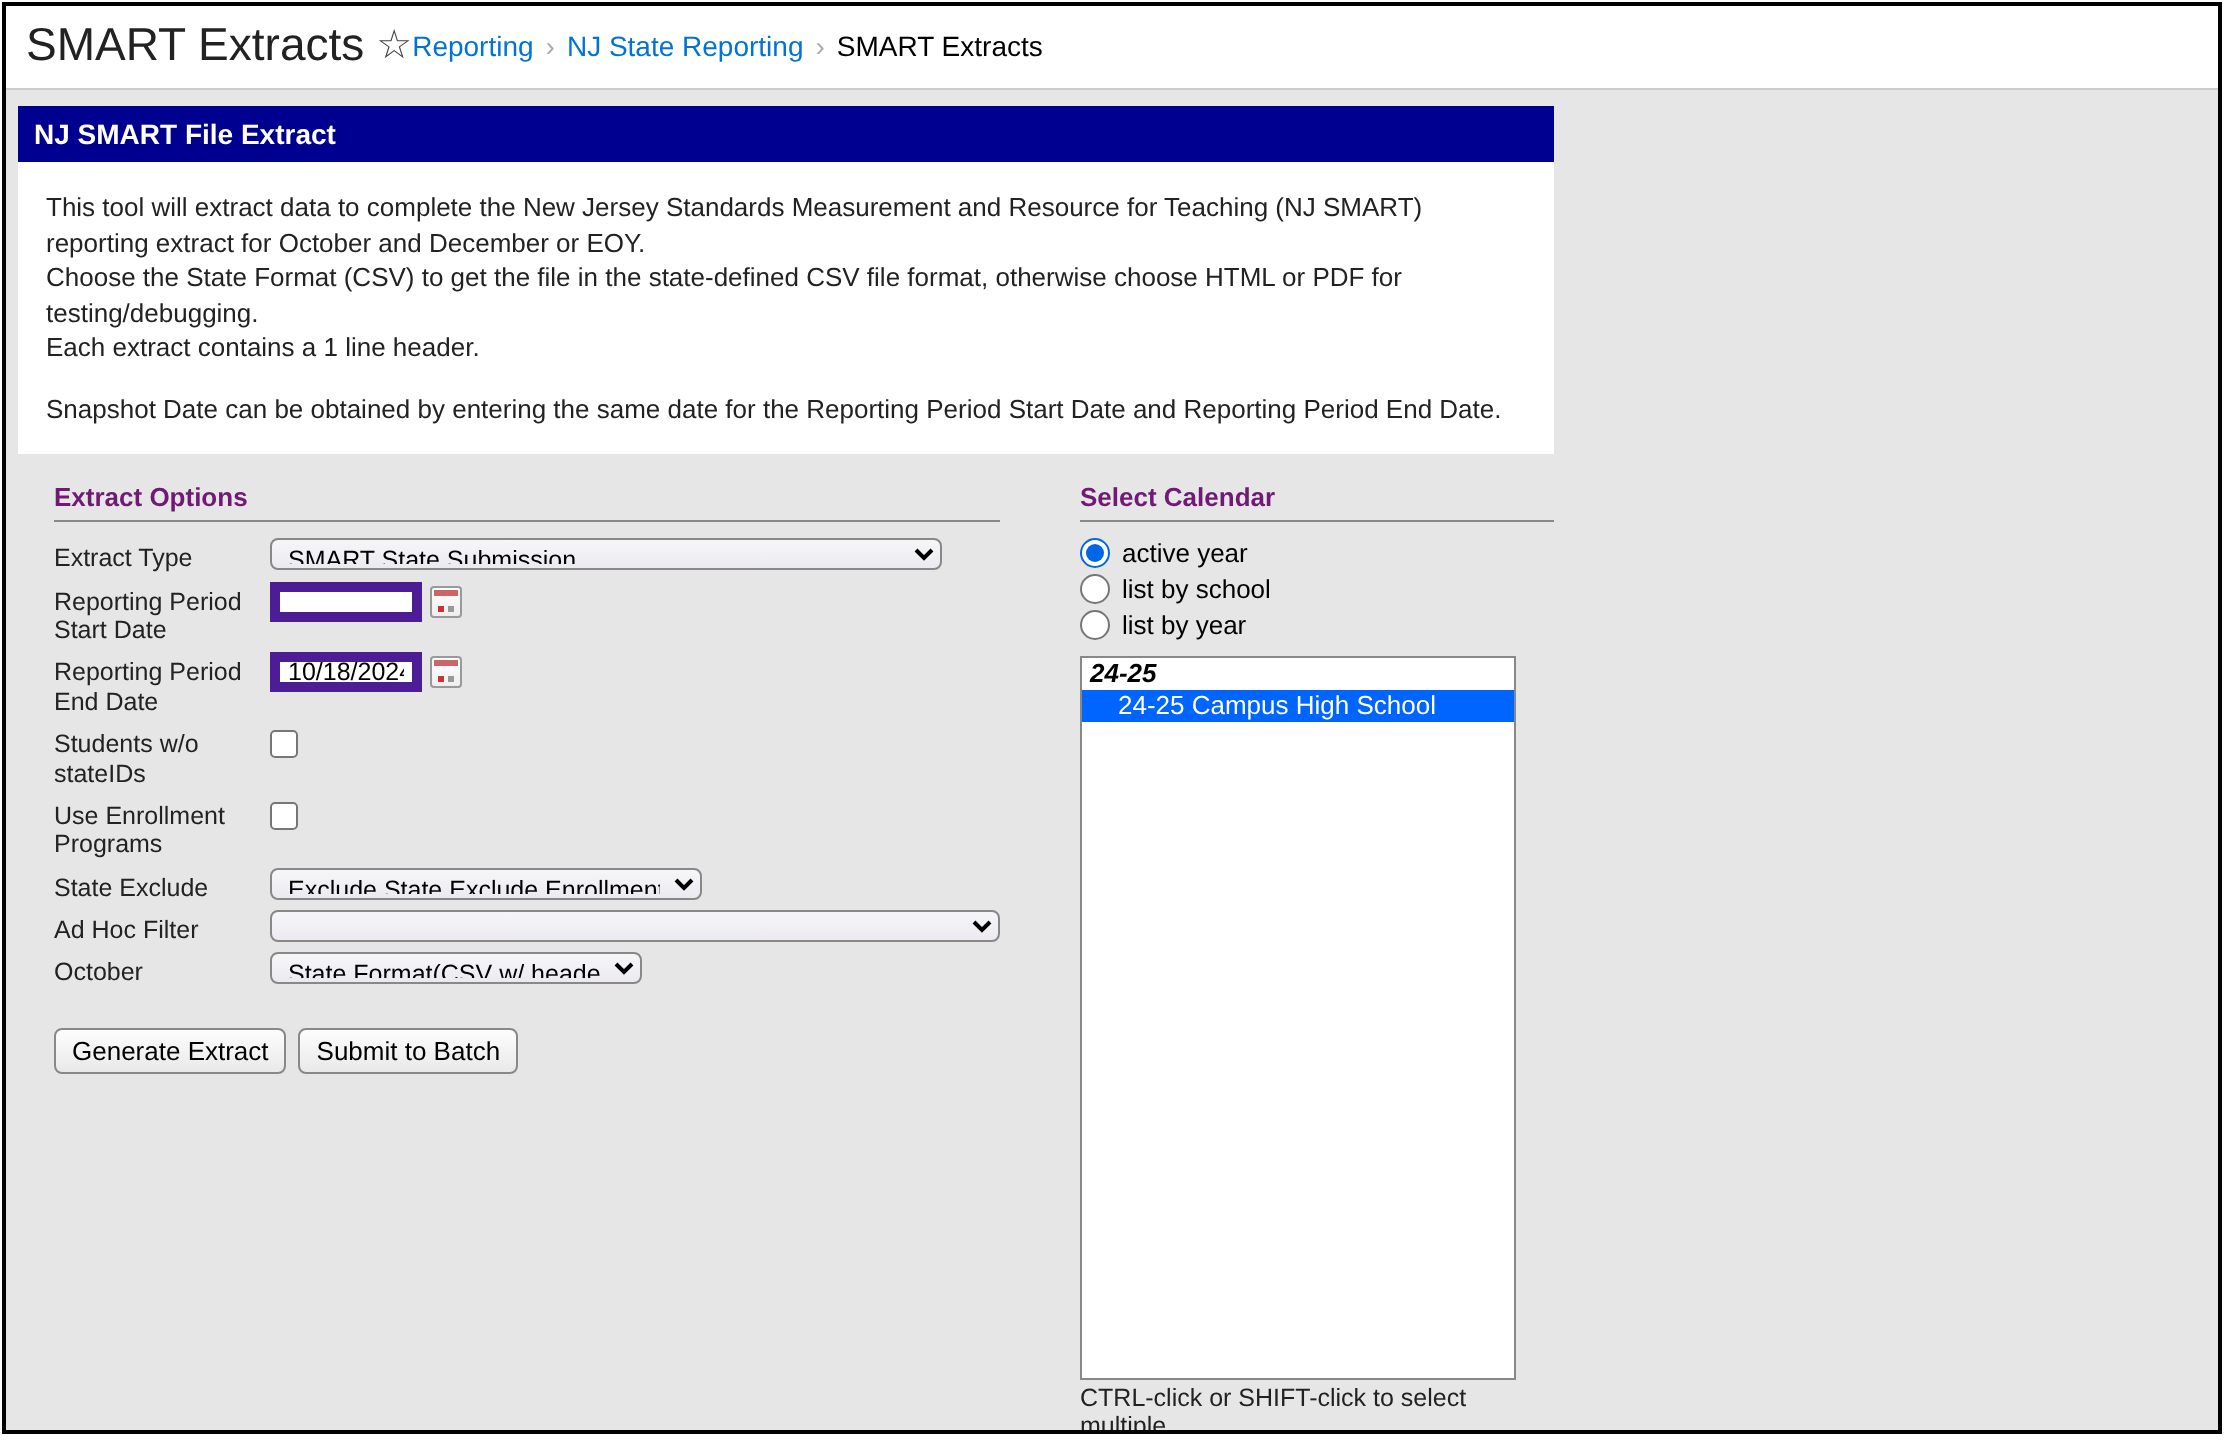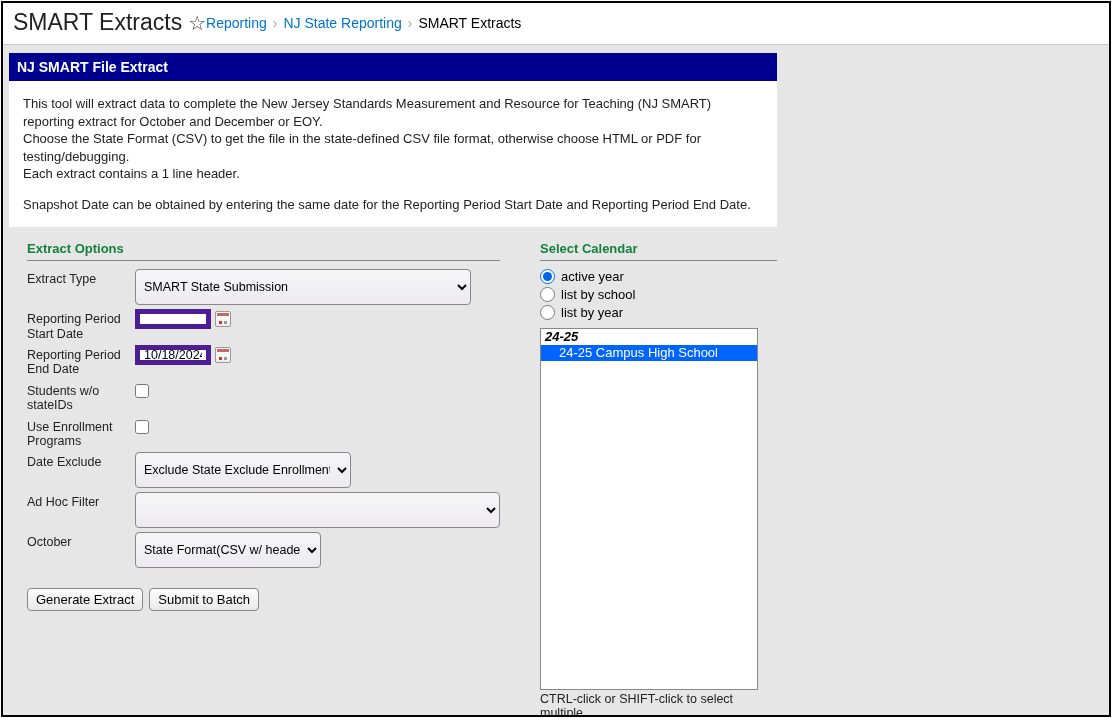--- a/index.html
+++ b/index.html
@@ -98,21 +98,21 @@
     }
     .left-col {
       width: 480px;
     }
     .right-col {
       width: 250px;
     }
     .section-label {
       font-size: 13px;
       font-weight: 700;
-      color: #15803d;
+      color: #701a75;
       border-bottom: 1px solid #888;
       padding-bottom: 4px;
       margin-bottom: 8px;
     }
     .form-row {
       display: flex;
       align-items: flex-start;
       margin-bottom: 4px;
     }
     .form-row .lbl {
@@ -126,21 +126,21 @@
       display: flex;
       align-items: center;
       gap: 4px;
     }
     select {
       font-size: 12.5px;
       padding: 2px 4px;
       border: 1px solid #888;
       border-radius: 4px;
       background: linear-gradient(#f6f6f8, #eceaf0);
-      height: 36px;
+      height: 16px;
     }
     .sel-wide { width: 336px; }
     .sel-medwide { width: 365px; }
     .sel-med { width: 216px; }
     .sel-sm { width: 186px; }
     input[type="text"] {
       font-size: 12.5px;
       padding: 2px 4px;
       border: 5px solid #4c1d95;
       height: 20px;
@@ -296,21 +296,21 @@
           </div>
 
           <div class="form-row">
             <div class="lbl">Use Enrollment Programs</div>
             <div class="ctl">
               <input type="checkbox" style="">
             </div>
           </div>
 
           <div class="form-row">
-            <div class="lbl">Date Exclude</div>
+            <div class="lbl">State Exclude</div>
             <div class="ctl">
               <select class="sel-med">
                 <option>Exclude State Exclude Enrollments</option>
               </select>
             </div>
           </div>
 
           <div class="form-row">
             <div class="lbl">Ad Hoc Filter</div>
             <div class="ctl">

